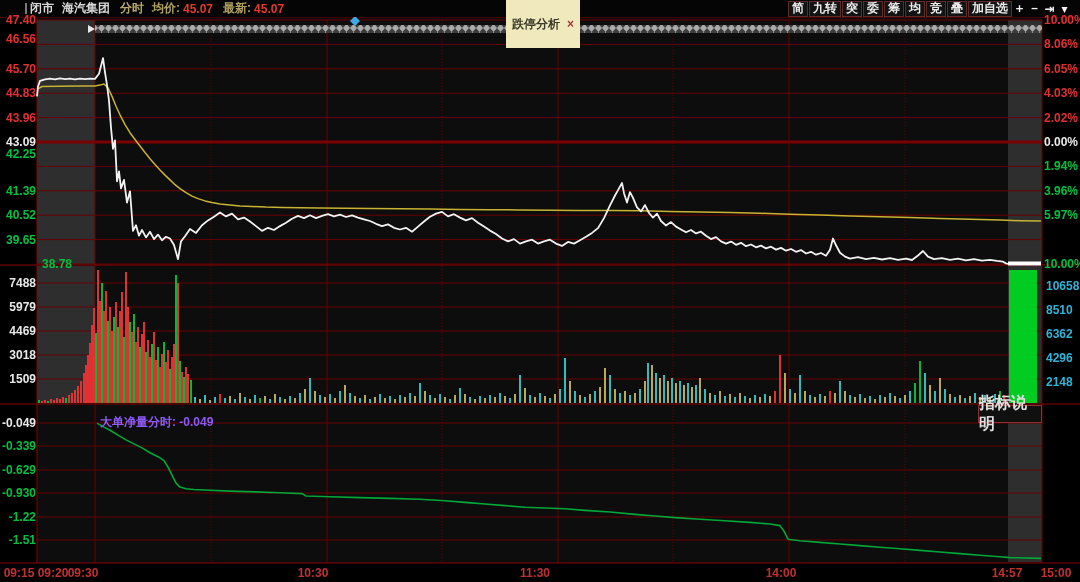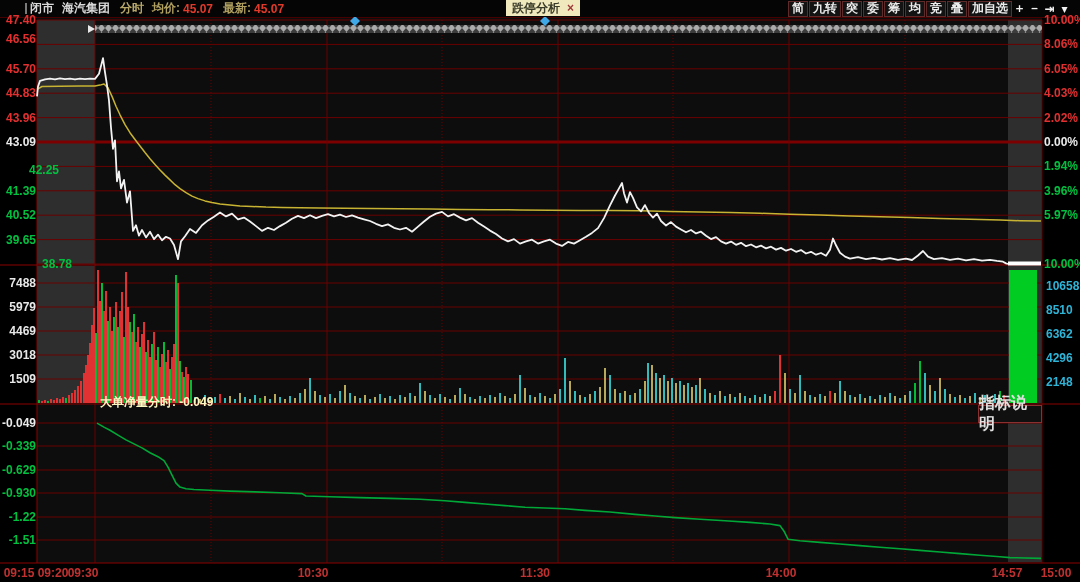--- a/index.html
+++ b/index.html
@@ -8,33 +8,33 @@
   
   #topbar{position:absolute;left:0;top:0;width:1080px;height:17px;background:#050505;
           display:flex;align-items:center;font-size:12px;font-weight:bold;color:#c8c8c8;}
   #topbar .sep{width:2px;height:11px;background:#7a7a7a;margin:0 3px 0 25px;}
   .t-status{color:#d8d8d8;margin-right:8px;}
   .t-name{color:#d8d8d8;margin-right:10px;}
   .t-period{color:#b8a86a;margin-right:8px;}
   .t-lbl{color:#b0a060;}
   .t-val{color:#e23a2a;margin-right:10px;margin-left:3px;}
   #tab{position:absolute;left:506px;top:0;height:16px;background:#efe9bd;color:#3a3a28;
-       display:flex;align-items:center;padding:0 6px;font-size:12px;font-weight:bold;}
+       display:flex;align-items:center;padding:16px 6px;font-size:12px;font-weight:bold;}
   #tab .x{color:#a03a3a;margin-left:7px;font-weight:bold;cursor:default;}
   #toolbar{position:absolute;right:68px;top:0;height:17px;display:flex;align-items:center;}
   .tbtn{border:1px solid #5e2a2a;background:#131313;color:#ececec;font-size:12px;font-weight:bold;
         height:14px;line-height:13px;padding:0 3px;margin-left:1px;white-space:nowrap;}
   #winicons{position:absolute;right:0;top:0;width:68px;height:17px;display:flex;align-items:center;}
   .ticon{color:#f2f2f2;font-weight:bold;font-size:12px;width:15px;text-align:center;}
   
   .lbl{position:absolute;font-size:12px;font-weight:bold;line-height:12px;transform:translateY(-50%);white-space:nowrap;}
   .lbl.right-align{width:36px;text-align:right;}
   .c-up{color:#e23030}.c-dn{color:#00c040}.c-fl{color:#eaeaea}
   .c-wh{color:#e8e8e8}.c-cy{color:#2fb4d8}.c-tm{color:#c23030}
-  #ind-header{position:absolute;left:100px;top:394px;font-size:12px;font-weight:bold;color:#fef9c3;}
+  #ind-header{position:absolute;left:100px;top:414px;font-size:12px;font-weight:bold;color:#8b5cf6;}
   #ind-help{position:absolute;left:978px;top:405px;width:62px;height:16px;background:#101010;
             border:1px solid #8a3030;color:#e0e0e0;font-size:16px;font-weight:bold;
             display:flex;align-items:center;justify-content:center;}
   svg{position:absolute;left:0;top:0;}
 </style>
 </head>
 <body>
 
 <div id="app">
 
@@ -370,21 +370,21 @@
       <span class="ticon">▾</span>
     </div>
 
   <div id="labels">
       <div class="lbl c-up right-align" style="left: 0px; top: 20px;">47.40</div>
       <div class="lbl c-up right-align" style="left: 0px; top: 39px;">46.56</div>
       <div class="lbl c-up right-align" style="left: 0px; top: 68.8px;">45.70</div>
       <div class="lbl c-up right-align" style="left: 0px; top: 93.2px;">44.83</div>
       <div class="lbl c-up right-align" style="left: 0px; top: 117.6px;">43.96</div>
       <div class="lbl c-fl right-align" style="left: 0px; top: 142px;">43.09</div>
-      <div class="lbl c-dn right-align" style="left: 0px; top: 170px; padding-left: 23px;">42.25</div>
+      <div class="lbl c-dn right-align" style="left: 0px; top: 154px;">42.25</div>
       <div class="lbl c-dn right-align" style="left: 0px; top: 190.8px;">41.39</div>
       <div class="lbl c-dn right-align" style="left: 0px; top: 215.2px;">40.52</div>
       <div class="lbl c-dn right-align" style="left: 0px; top: 239.6px;">39.65</div>
       <div class="lbl c-dn right-align" style="left: 0px; top: 264px; padding-left: 36px;">38.78</div>
       <div class="lbl c-up" style="left: 1044px; top: 20px;">10.00%</div>
       <div class="lbl c-up" style="left: 1044px; top: 44.4px;">8.06%</div>
       <div class="lbl c-up" style="left: 1044px; top: 68.8px;">6.05%</div>
       <div class="lbl c-up" style="left: 1044px; top: 93.2px;">4.03%</div>
       <div class="lbl c-up" style="left: 1044px; top: 117.6px;">2.02%</div>
       <div class="lbl c-fl" style="left: 1044px; top: 142px;">0.00%</div>

